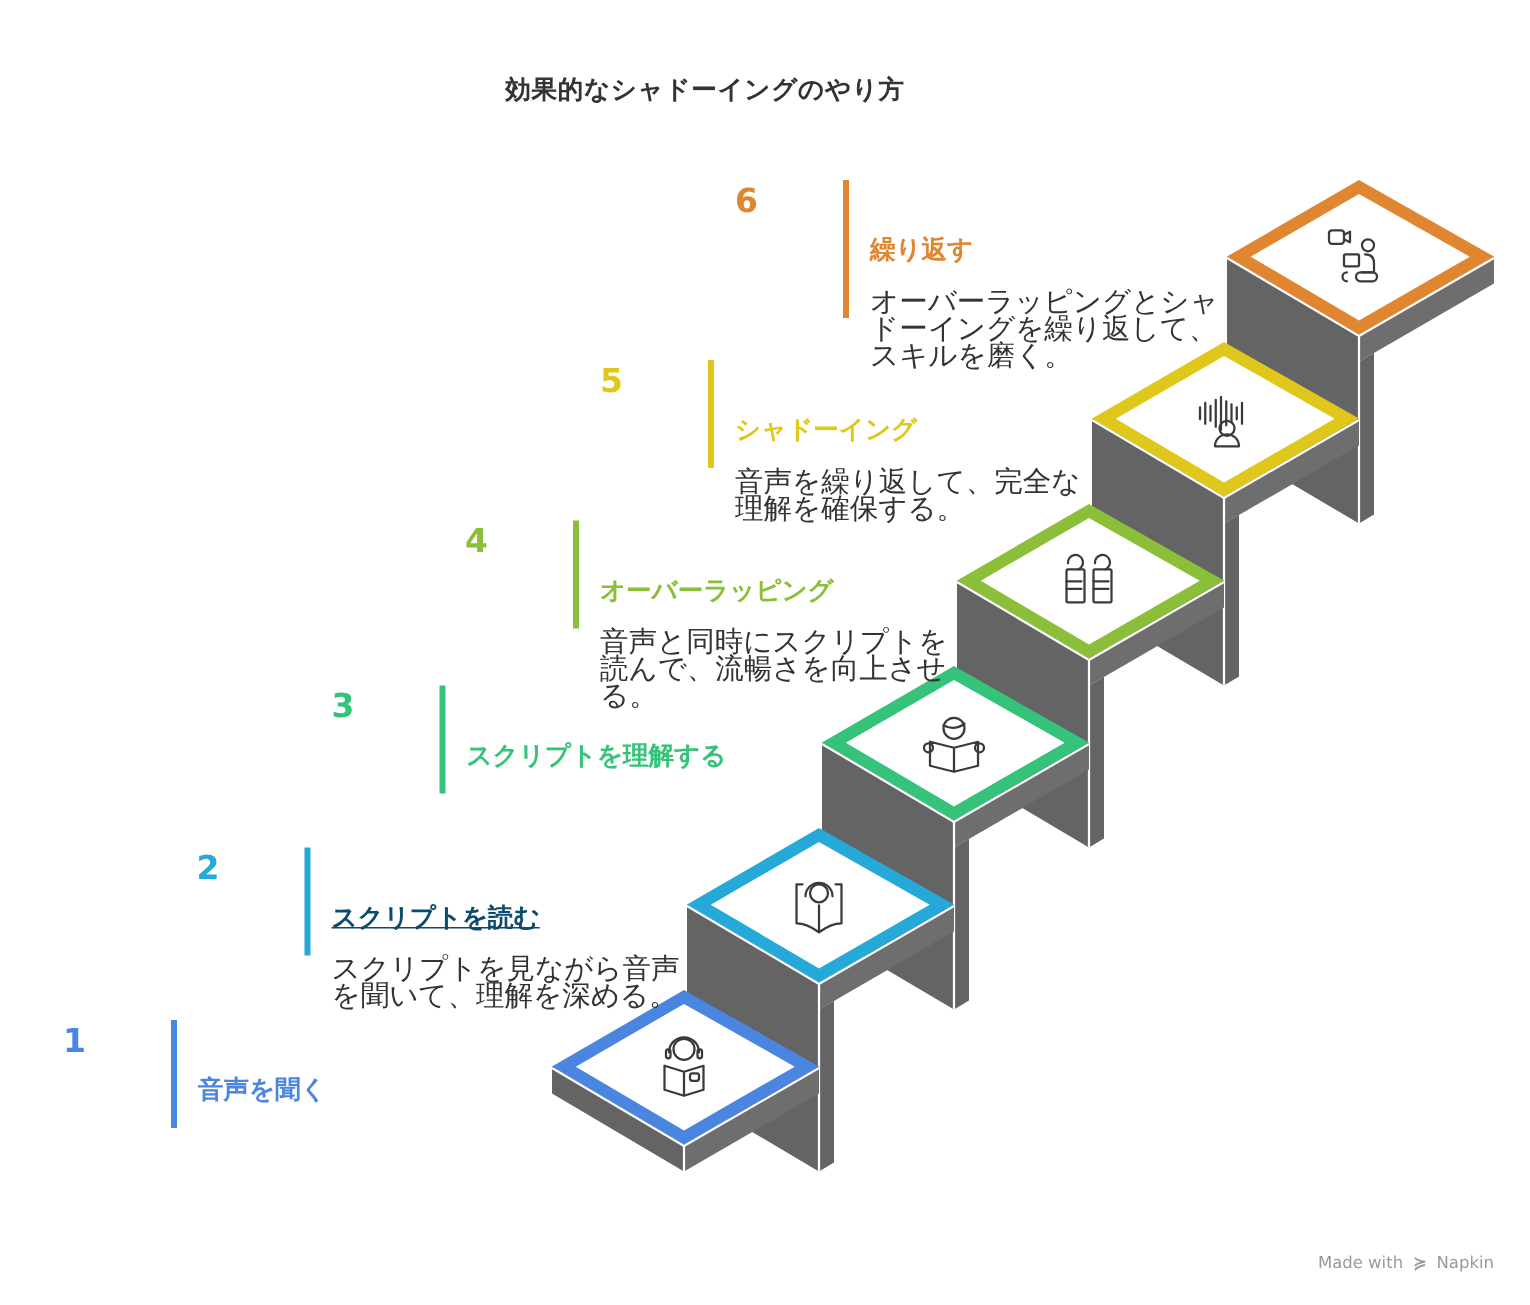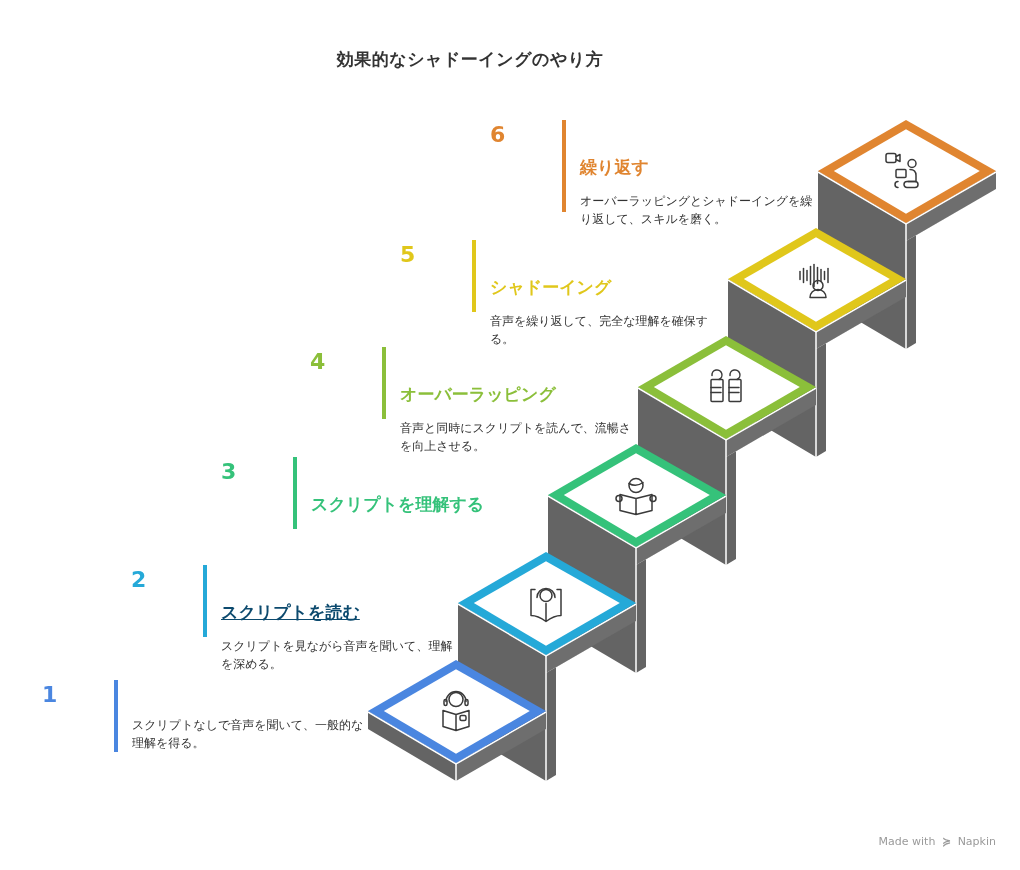--- a/index.html
+++ b/index.html
@@ -6,21 +6,21 @@
     body { width: 1020px; height: 870px; position: relative; overflow: hidden;
       font-family: "DejaVu Sans", "Liberation Sans", sans-serif; color: #333; }
     .title { position: absolute; top: 48px; left: 0; width: 940px; text-align: center;
       font-size: 17px; font-weight: bold; color: #333; letter-spacing: 0.5px; }
     svg#stairs { position: absolute; left: 0; top: 0; }
     .step-label { position: absolute; width: 340px; }
     .step-num { position: absolute; left: 0; top: 2px; font-size: 22px; font-weight: bold; width: 30px; }
     .step-bar { position: absolute; left: 72px; top: 0; width: 4px; }
     .step-body { position: absolute; left: 90px; top: 0; width: 240px; margin-top: 36px; }
     .step-title { font-size: 17px; font-weight: bold; margin: 0 0 14px 0; line-height: 22px; white-space: nowrap; }
-    .step-desc { font-size: 12px; line-height: 18px; color: #333; margin: 0; }
+    .step-desc { font-size: 19px; line-height: 18px; color: #333; margin: 0; }
     .footer { position: absolute; right: 24px; bottom: 22px; font-size: 11px; color: #9a9a9a; }
     .footer .mark { display: inline-block; margin: 0 3px; font-weight: bold; color: #9a9a9a; }
   </style>
 </head>
 <body>
 
 <div class="title">効果的なシャドーイングのやり方</div>
 
 <svg id="stairs" width="1020" height="870">
     <g>
@@ -128,21 +128,21 @@
         </g>
       </g>
     </g>
   </svg>
 
 <div id="labels">
     <div class="step-label" style="left: 42px; top: 680px;">
       <div class="step-num" style="color: rgb(74, 134, 224);">1</div>
       <div class="step-bar" style="background: rgb(74, 134, 224); height: 72px;"></div>
       <div class="step-body">
-        <p class="step-desc">スクリプトなしで音声を聞いて、一般的な理解を得る。</p>
+        <div class="step-title" style="color: rgb(74, 134, 224);">音声を聞く</div>
       </div>
     </div>
     <div class="step-label" style="left: 131px; top: 565px;">
       <div class="step-num" style="color: rgb(37, 169, 216);">2</div>
       <div class="step-bar" style="background: rgb(37, 169, 216); height: 72px;"></div>
       <div class="step-body">
         <div class="step-title" style="color: #0c4a6e; text-decoration: underline;">スクリプトを読む</div>
         <p class="step-desc">スクリプトを見ながら音声を聞いて、理解を深める。</p>
       </div>
     </div>

